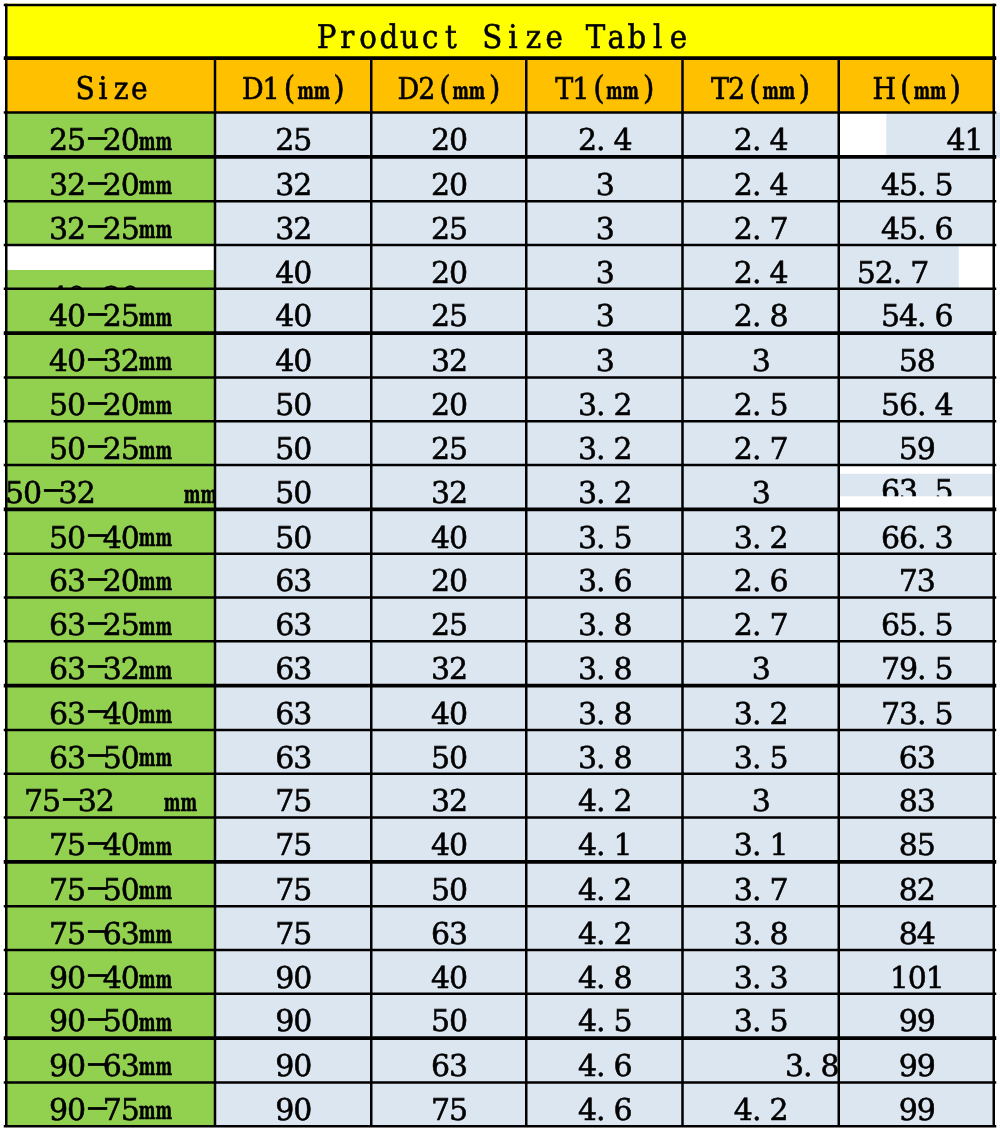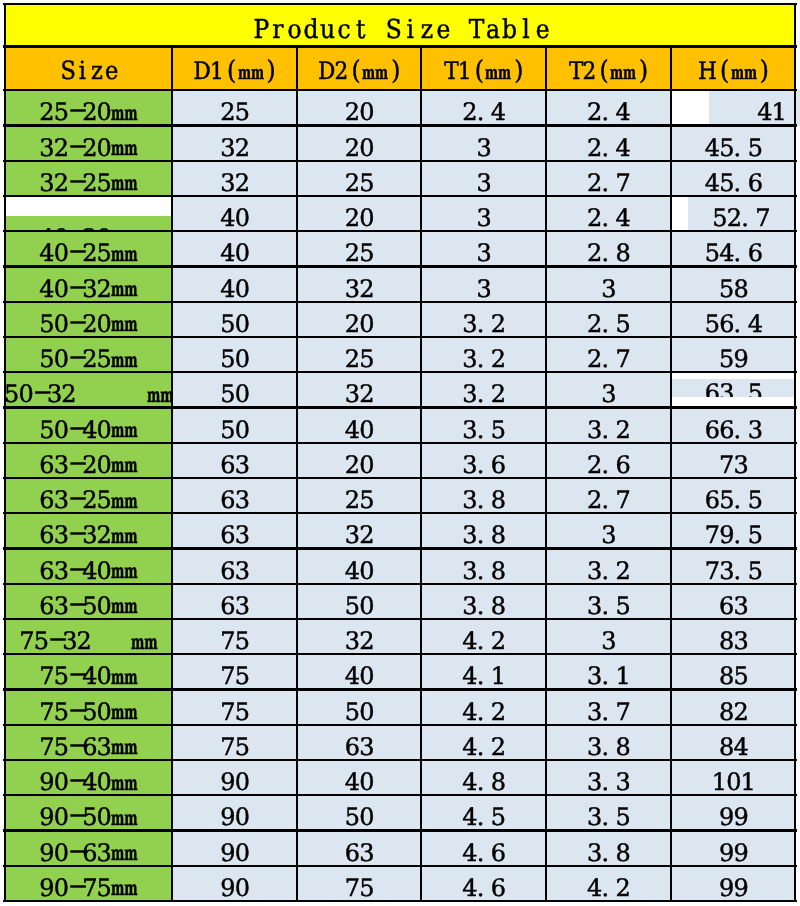--- a/index.html
+++ b/index.html
@@ -112,21 +112,21 @@
     <div class="cell val-cell" style="left: 546.3px; top: 160.796px; width: 124.5px; height: 35.2478px;">2<span class="dot">.</span>7</div>
     <div class="cell val-cell" style="left: 670.8px; top: 160.796px; width: 125.2px; height: 35.2478px;">45<span class="dot">.</span>6</div>
     <div class="cell size-cell" style="left: 4px; top: 196.043px; width: 168.3px; height: 35.2478px; margin-top: 20px;">
       <span>40<span class="dash">−</span>20</span>
       <span class="mm">mm</span>
     </div>
     <div class="cell val-cell" style="left: 172.3px; top: 196.043px; width: 124.7px; height: 35.2478px;">40</div>
     <div class="cell val-cell" style="left: 297px; top: 196.043px; width: 124.3px; height: 35.2478px;">20</div>
     <div class="cell val-cell" style="left: 421.3px; top: 196.043px; width: 125px; height: 35.2478px;">3</div>
     <div class="cell val-cell" style="left: 546.3px; top: 196.043px; width: 124.5px; height: 35.2478px;">2<span class="dot">.</span>4</div>
-    <div class="cell val-cell" style="left: 688px; top: 196.043px; width: 106px; height: 35.2478px;">52<span class="dot">.</span>7</div>
+    <div class="cell val-cell" style="left: 661px; top: 196.043px; width: 106px; height: 35.2478px;">52<span class="dot">.</span>7</div>
     <div class="cell size-cell" style="left: 4px; top: 231.291px; width: 168.3px; height: 35.2478px;">
       <span>40<span class="dash">−</span>25</span>
       <span class="mm">mm</span>
     </div>
     <div class="cell val-cell" style="left: 172.3px; top: 231.291px; width: 124.7px; height: 35.2478px;">40</div>
     <div class="cell val-cell" style="left: 297px; top: 231.291px; width: 124.3px; height: 35.2478px;">25</div>
     <div class="cell val-cell" style="left: 421.3px; top: 231.291px; width: 125px; height: 35.2478px;">3</div>
     <div class="cell val-cell" style="left: 546.3px; top: 231.291px; width: 124.5px; height: 35.2478px;">2<span class="dot">.</span>8</div>
     <div class="cell val-cell" style="left: 670.8px; top: 231.291px; width: 125.2px; height: 35.2478px;">54<span class="dot">.</span>6</div>
     <div class="cell size-cell" style="left: 4px; top: 266.539px; width: 168.3px; height: 35.2478px;">
@@ -273,21 +273,21 @@
     <div class="cell val-cell" style="left: 421.3px; top: 795.257px; width: 125px; height: 35.2478px;">4<span class="dot">.</span>5</div>
     <div class="cell val-cell" style="left: 546.3px; top: 795.257px; width: 124.5px; height: 35.2478px;">3<span class="dot">.</span>5</div>
     <div class="cell val-cell" style="left: 670.8px; top: 795.257px; width: 125.2px; height: 35.2478px;">99</div>
     <div class="cell size-cell" style="left: 4px; top: 830.504px; width: 168.3px; height: 35.2478px;">
       <span>90<span class="dash">−</span>63</span>
       <span class="mm">mm</span>
     </div>
     <div class="cell val-cell" style="left: 172.3px; top: 830.504px; width: 124.7px; height: 35.2478px;">90</div>
     <div class="cell val-cell" style="left: 297px; top: 830.504px; width: 124.3px; height: 35.2478px;">63</div>
     <div class="cell val-cell" style="left: 421.3px; top: 830.504px; width: 125px; height: 35.2478px;">4<span class="dot">.</span>6</div>
-    <div class="cell val-cell" style="left: 546.3px; top: 830.504px; width: 124.5px; height: 35.2478px;">3<span class="dot">.</span>8</div>
+    <div class="cell val-cell" style="left: 546.3px; top: 830.504px; width: 124.5px; height: 35.2478px; justify-content: flex-end;">3<span class="dot">.</span>8</div>
     <div class="cell val-cell" style="left: 670.8px; top: 830.504px; width: 125.2px; height: 35.2478px;">99</div>
     <div class="cell size-cell" style="left: 4px; top: 865.752px; width: 168.3px; height: 35.2478px;">
       <span>90<span class="dash">−</span>75</span>
       <span class="mm">mm</span>
     </div>
     <div class="cell val-cell" style="left: 172.3px; top: 865.752px; width: 124.7px; height: 35.2478px;">90</div>
     <div class="cell val-cell" style="left: 297px; top: 865.752px; width: 124.3px; height: 35.2478px;">75</div>
     <div class="cell val-cell" style="left: 421.3px; top: 865.752px; width: 125px; height: 35.2478px;">4<span class="dot">.</span>6</div>
     <div class="cell val-cell" style="left: 546.3px; top: 865.752px; width: 124.5px; height: 35.2478px;">4<span class="dot">.</span>2</div>
     <div class="cell val-cell" style="left: 670.8px; top: 865.752px; width: 125.2px; height: 35.2478px;">99</div>

